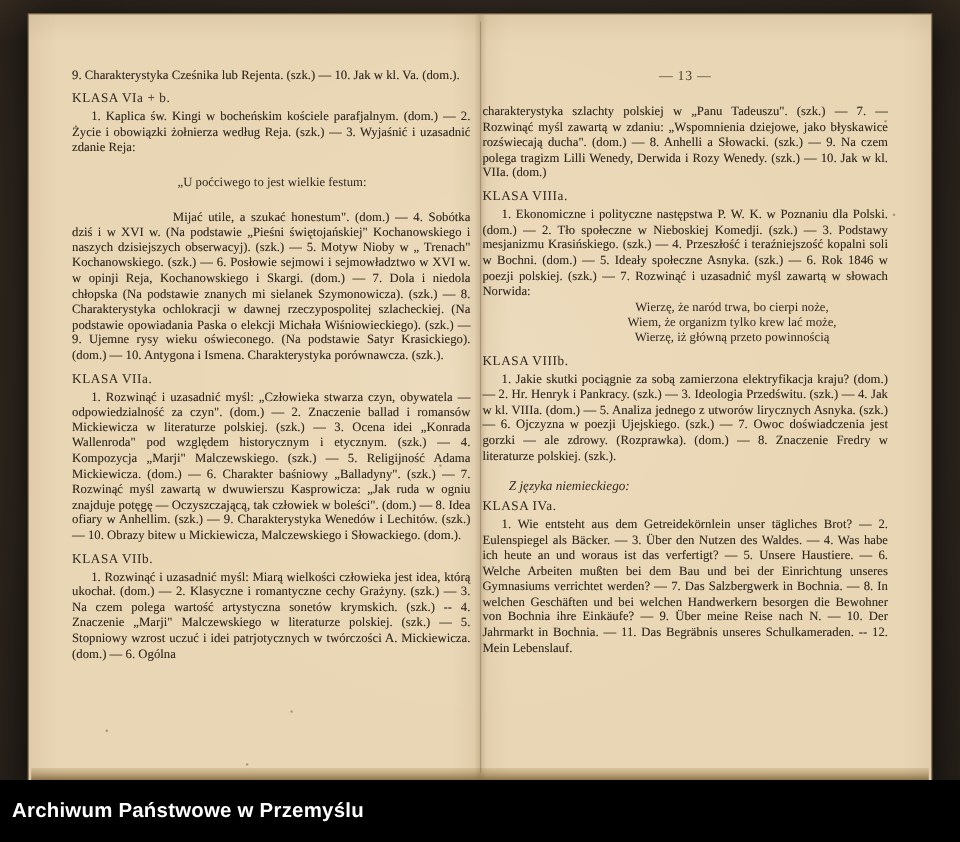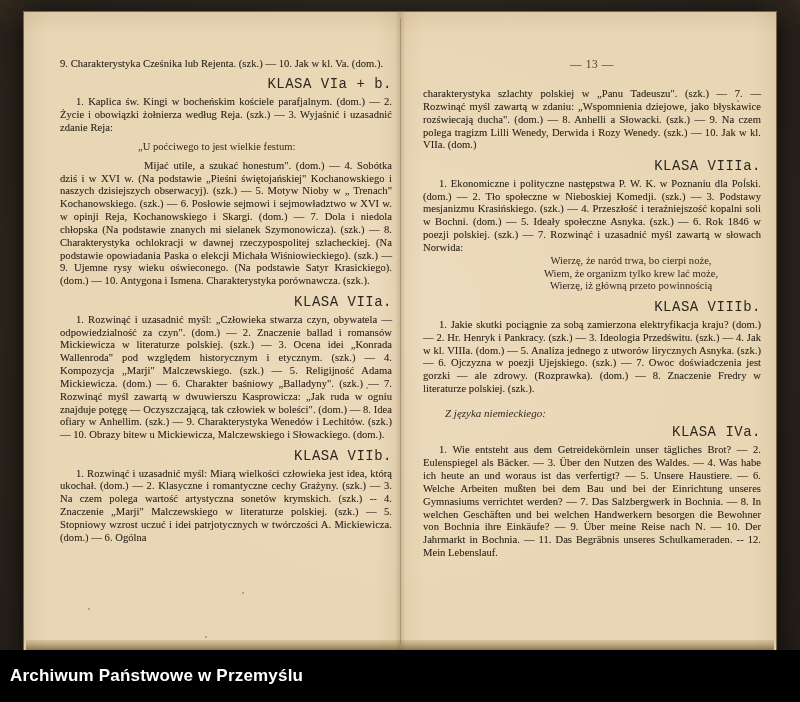--- a/index.html
+++ b/index.html
@@ -96,21 +96,21 @@
     background: rgba(120,95,62,0.40);
   }
 
   
   .page {
     position: absolute;
     z-index: 4;
     color: #2a241c;
   }
   .page-left  { left: 60px;  top: 58px; width: 332px; }
-  .page-right { left: 423px; top: 58px; width: 338px; }
+  .page-right { left: 402px; top: 58px; width: 338px; }
 
   .folio {
     text-align: center;
     font-size: 11.5px;
     letter-spacing: 0.6px;
     color: #4a3f31;
     margin: 0 0 16px 0;
     height: 14px;
   }
 
@@ -122,30 +122,29 @@
     text-justify: inter-word;
     letter-spacing: 0.02px;
     color: #2f281f;
     text-shadow: 0 0 0.4px rgba(60,48,34,0.35);
   }
   p.body.noindent { text-indent: 0; }
   p.body.indent { text-indent: 16px; }
 
   h3.klasa {
     margin: 5.5px 0 4px 0;
-    font-size: 14px;
+    font-size: 11px;
     font-weight: normal;
-    text-align: right;
+    text-align: left;
     letter-spacing: 0.5px;
     color: #2f281f;
-    font-family: Liberation Mono, monospace;
   }
 
   .quote-line {
-    margin: 6px;
+    margin: 16px;
     font-size: 10.6px;
     line-height: 12.85px;
     padding-left: 72px;
     color: #2f281f;
   }
 
   .verse {
     margin: 0;
     font-size: 10.6px;
     line-height: 12.85px;

